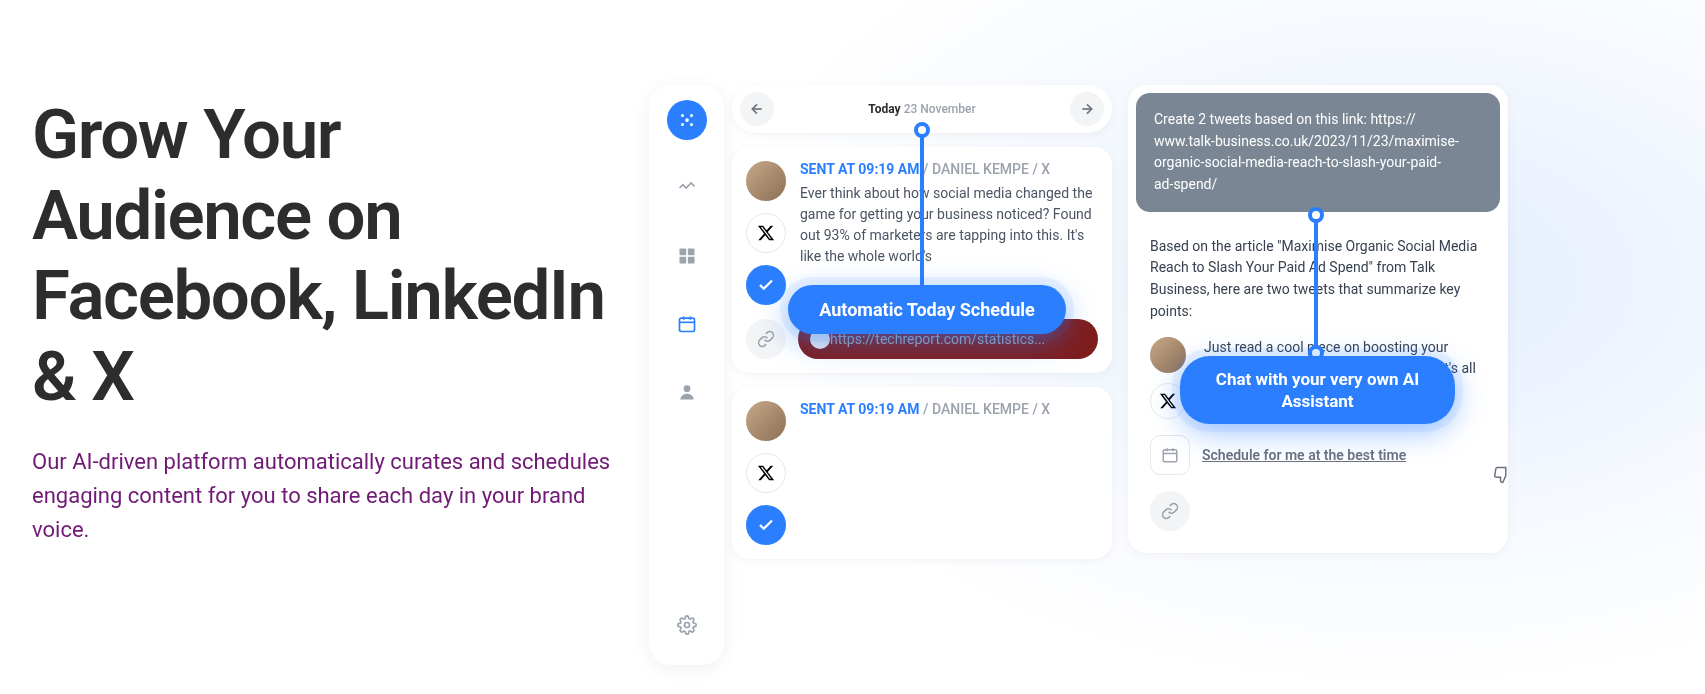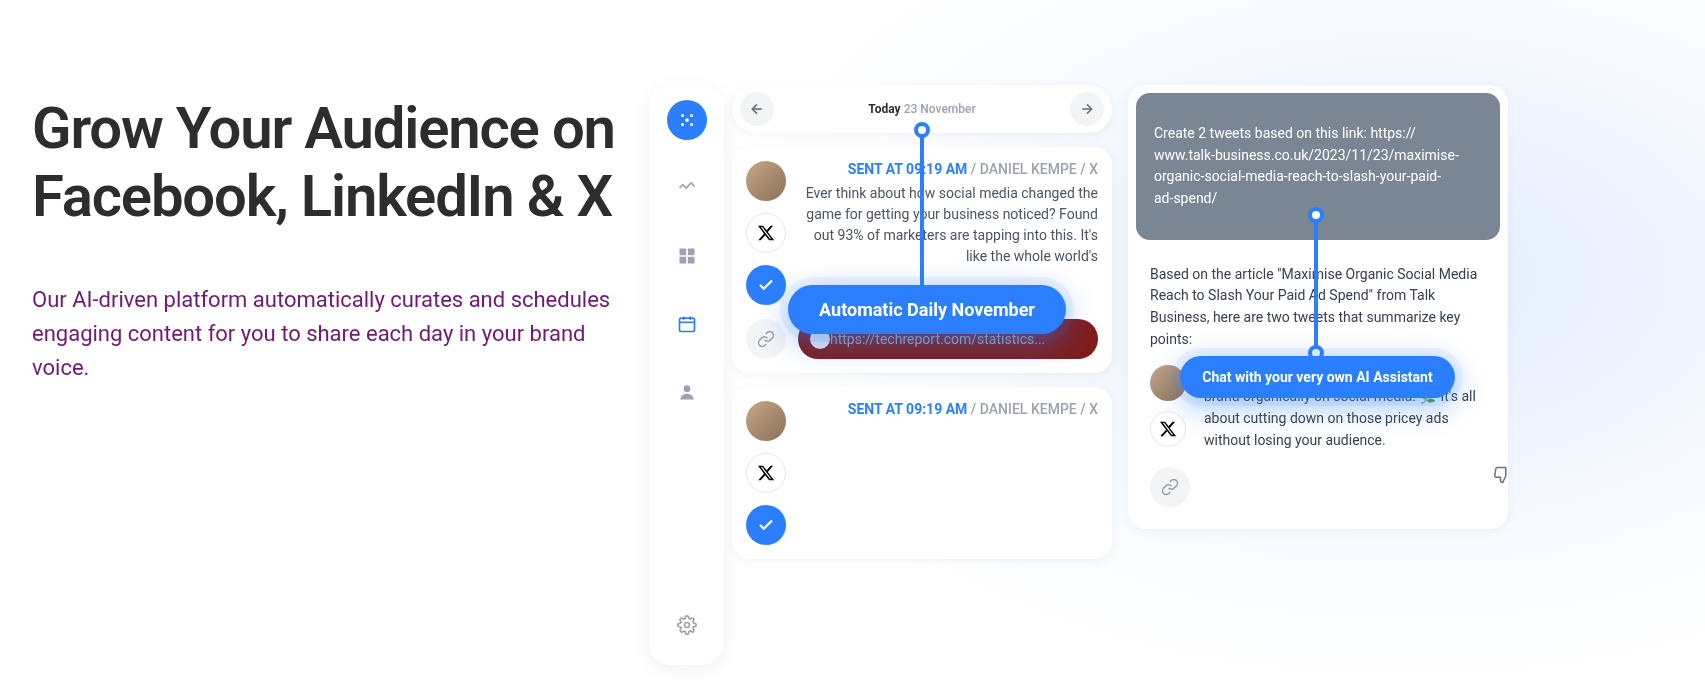--- a/index.html
+++ b/index.html
@@ -20,26 +20,26 @@
   background: radial-gradient(ellipse at 70% 40%, rgba(59,130,246,0.15) 0%, rgba(59,130,246,0.05) 40%, transparent 70%);
   pointer-events: none;
 }
 .hero-text {
   position: absolute;
   left: 32px;
   top: 95px;
   width: 600px;
 }
 .hero-title {
-  font-size: 58px;
+  font-size: 69px;
   font-weight: 600;
   line-height: 1.17;
   color: #2d2d2d;
   letter-spacing: -0.02em;
-  margin-bottom: 52px;
+  margin-bottom: 27px;
 }
 .hero-sub {
   font-size: 22px;
   line-height: 1.55;
   color: #701a75;
   max-width: 600px;
 }
 
 .sidebar {
   position: absolute;
@@ -111,21 +111,21 @@
 .date-bar .date-label .today { font-weight: 700; }
 .date-bar .date-label .date { color: #9ca3af; font-weight: 500; }
 
 .post-card {
   background: #fff;
   border-radius: 18px;
   padding: 14px;
   box-shadow: 0 2px 10px rgba(0,0,0,0.05);
   position: relative;
 }
-.post-row { display: flex; gap: 14px; text-align: right; }
+.post-row { display: flex; gap: 14px; }
 .post-left {
   display: flex;
   flex-direction: column;
   align-items: center;
   gap: 12px;
   width: 40px;
 }
 .avatar {
   width: 40px;
   height: 40px;
@@ -216,21 +216,21 @@
   padding: 8px;
   box-shadow: 0 2px 10px rgba(0,0,0,0.05);
   display: flex;
   flex-direction: column;
   gap: 10px;
 }
 .chat-prompt {
   background: #7a8694;
   color: #fff;
   border-radius: 14px;
-  padding: 30px 18px;
+  padding: 16px 18px;
   font-size: 14px;
   line-height: 1.55;
   word-break: break-word;
 }
 .chat-response {
   background: #fff;
   border-radius: 14px;
   padding: 14px;
 }
 .chat-response-intro {
@@ -467,38 +467,49 @@
         <div class="platform-icon" style="width:36px;height:36px">
           <svg viewBox="0 0 24 24" fill="#000">
               <path d="M18.244 2.25h3.308l-7.227 8.26 8.502 11.24H16.17l-5.214-6.817L4.99 21.75H1.68l7.73-8.835L1.254 2.25H8.08l4.713 6.231zm-1.161 17.52h1.833L7.084 4.126H5.117z"></path>
             </svg>
         </div>
       </div>
       <div class="tweet-body">
         <div class="tweet-text">Just read a cool piece on boosting your brand organically on social media. 🌿 It's all about cutting down on those pricey ads without losing your audience.</div>
       </div>
     </div>
+    <div class="schedule-row">
+      <div class="schedule-icon-box">
+        <svg width="18" height="18" viewBox="0 0 24 24" fill="none" stroke="currentColor" stroke-width="2">
+            <rect x="3" y="5" width="18" height="16" rx="2"></rect>
+            <line x1="3" y1="10" x2="21" y2="10"></line>
+            <line x1="8" y1="3" x2="8" y2="7"></line>
+            <line x1="16" y1="3" x2="16" y2="7"></line>
+          </svg>
+      </div>
+      <a class="schedule-link">Schedule for me at the best time</a>
+    </div>
     <div class="link-row" style="margin-top:16px">
       <div class="link-icon-box">
         <svg width="18" height="18" viewBox="0 0 24 24" fill="none" stroke="currentColor" stroke-width="2">
             <path d="M10 13a5 5 0 007.54.54l3-3a5 5 0 00-7.07-7.07l-1.72 1.71"></path>
             <path d="M14 11a5 5 0 00-7.54-.54l-3 3a5 5 0 007.07 7.07l1.71-1.71"></path>
           </svg>
       </div>
     </div>
   </div>
   <div class="chat-feedback">
     <div class="fb">
       <svg width="18" height="18" viewBox="0 0 24 24" fill="none" stroke="currentColor" stroke-width="2">
           <path d="M10 15v4a3 3 0 003 3l4-9V2H5.72a2 2 0 00-2 1.7l-1.38 9a2 2 0 002 2.3H10z"></path>
         </svg>
     </div>
   </div>
 </div>
 
 <div class="pill-dot" style="left:914px; top:122px;"></div>
 <div class="pill-connector" style="left:920px; top:130px; height:160px;"></div>
-<div class="pill" style="left:788px; top:285px; width:278px;">Automatic Daily November</div>
+<div class="pill" style="left:788px; top:285px; width:278px;">Automatic Today Schedule</div>
 
 <div class="pill-dot" style="left:1308px; top:207px;"></div>
 <div class="pill-connector" style="left:1314px; top:215px; height:145px;"></div>
 <div class="pill-dot" style="left:1308px; top:345px;"></div>
-<div class="pill" style="left:1180px; top:356px; width:275px; padding:12px 20px; font-size:14px; line-height:1.3;">Chat with your very own AI Assistant</div>
+<div class="pill" style="left:1180px; top:356px; width:275px; padding:12px 20px; font-size:17px; line-height:1.3;">Chat with your very own AI Assistant</div>
 
 </body></html>

